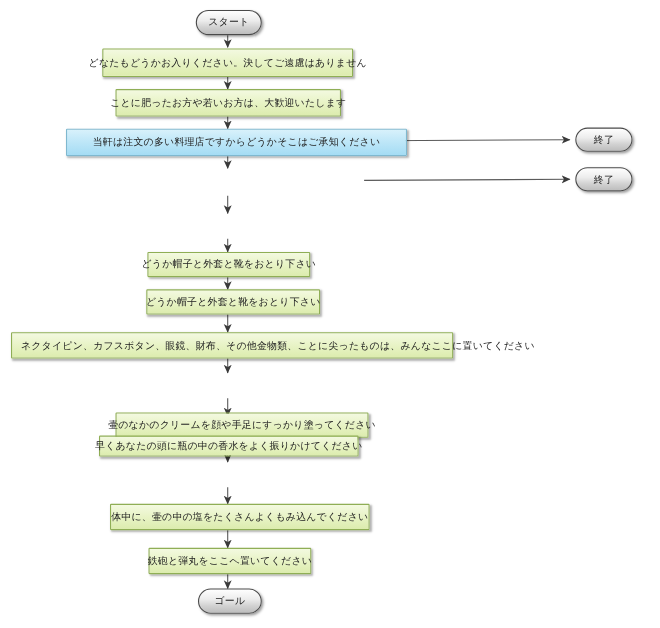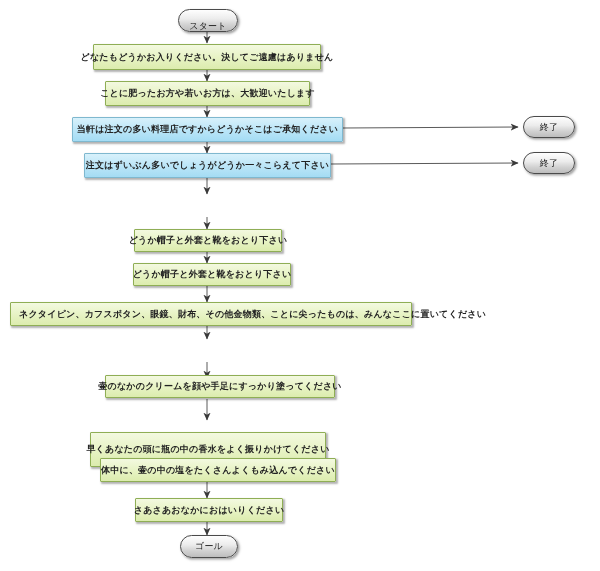--- a/index.html
+++ b/index.html
@@ -42,21 +42,20 @@
     color: #222222;
     font-size: 9px;
     line-height: 1;
     letter-spacing: .2px;
   }
 
   
   .proc {
     border-radius: 1px;
     box-shadow: 1.5px 1.5px 2px rgba(0,0,0,.30);
-    font-weight: bold;
   }
   .proc.green {
     border: 1px solid #8fae55;
     background: linear-gradient(to bottom, #f3f9e0 0%, #e9f4c8 45%, #dcecae 100%);
   }
   .proc.blue {
     border: 1px solid #7fb8cf;
     background: linear-gradient(to bottom, #d8f1fb 0%, #bfe7f8 45%, #a4dcf4 100%);
   }
 
@@ -96,68 +95,65 @@
       <line x1="207" y1="399" x2="207" y2="420"></line>
       <line x1="207" y1="443" x2="207" y2="458"></line>
       <line x1="207" y1="482" x2="207" y2="498"></line>
       <line x1="207" y1="522" x2="207" y2="535"></line>
 
       <line x1="343" y1="128" x2="518" y2="127"></line>
       <line x1="331" y1="164" x2="518" y2="163"></line>
     </g>
   </svg>
 
-  <div class="node term" style="left:178px; top:9px; width:60px; height:23px;align-items:flex-end;">
+  <div class="node term" style="left:178px; top:9px; width:60px; height:23px;">
     <span>スタート</span>
   </div>
 
   <div class="node proc green" style="left:93px; top:44px; width:228px; height:26px;">
     <span>どなたもどうかお入りください。決してご遠慮はありません</span>
   </div>
 
   <div class="node proc green" style="left:105px; top:81px; width:205px; height:25px;">
     <span>ことに肥ったお方や若いお方は、大歓迎いたします</span>
   </div>
 
-  <div class="node proc blue" style="left:72px; top:117px; width:271px; height:25px;">
+  <div class="node proc blue" style="left:60px; top:117px; width:310px; height:25px;">
     <span>当軒は注文の多い料理店ですからどうかそこはご承知ください</span>
   </div>
 
-  <div class="node proc blue" style="left:84px; top:153px; width:247px; height:25px;">
-    <span>注文はずいぶん多いでしょうがどうか一々こらえて下さい</span>
-  </div>
 
 
   <div class="node proc green" style="left:134px; top:229px; width:148px; height:23px;">
     <span>どうか帽子と外套と靴をおとり下さい</span>
   </div>
 
   <div class="node proc green" style="left:133px; top:263px; width:158px; height:23px;">
     <span>どうか帽子と外套と靴をおとり下さい</span>
   </div>
 
   <div class="node proc green" style="left:10px; top:302px; width:402px; height:24px; justify-content:flex-start; padding-left:8px;text-align:center;">
     <span>ネクタイピン、カフスボタン、眼鏡、財布、その他金物類、ことに尖ったものは、みんなここに置いてください</span>
   </div>
 
   <div class="node proc green" style="left:105px; top:339px; width:230px; height:23px;margin-top:36px;">
     <span>壷のなかのクリームを顔や手足にすっかり塗ってください</span>
   </div>
 
 
-  <div class="node proc green" style="left:90px; top:432px; width:236px; height:35px;justify-content:center;">
+  <div class="node proc green" style="left:90px; top:396px; width:236px; height:19px;justify-content:center;">
     <span>早くあなたの頭に瓶の中の香水をよく振りかけてください</span>
   </div>
 
   <div class="node proc green" style="left:100px; top:458px; width:236px; height:24px;">
     <span>体中に、壷の中の塩をたくさんよくもみ込んでください</span>
   </div>
 
   <div class="node proc green" style="left:135px; top:498px; width:148px; height:24px;">
-    <span>さあさあおなかにおはいりください</span>
+    <span>鉄砲と弾丸をここへ置いてください</span>
   </div>
 
   <div class="node term" style="left:180px; top:535px; width:58px; height:23px;">
     <span>ゴール</span>
   </div>
 
   <div class="node term" style="left:523px; top:116px; width:52px; height:22px;">
     <span>終了</span>
   </div>
 

